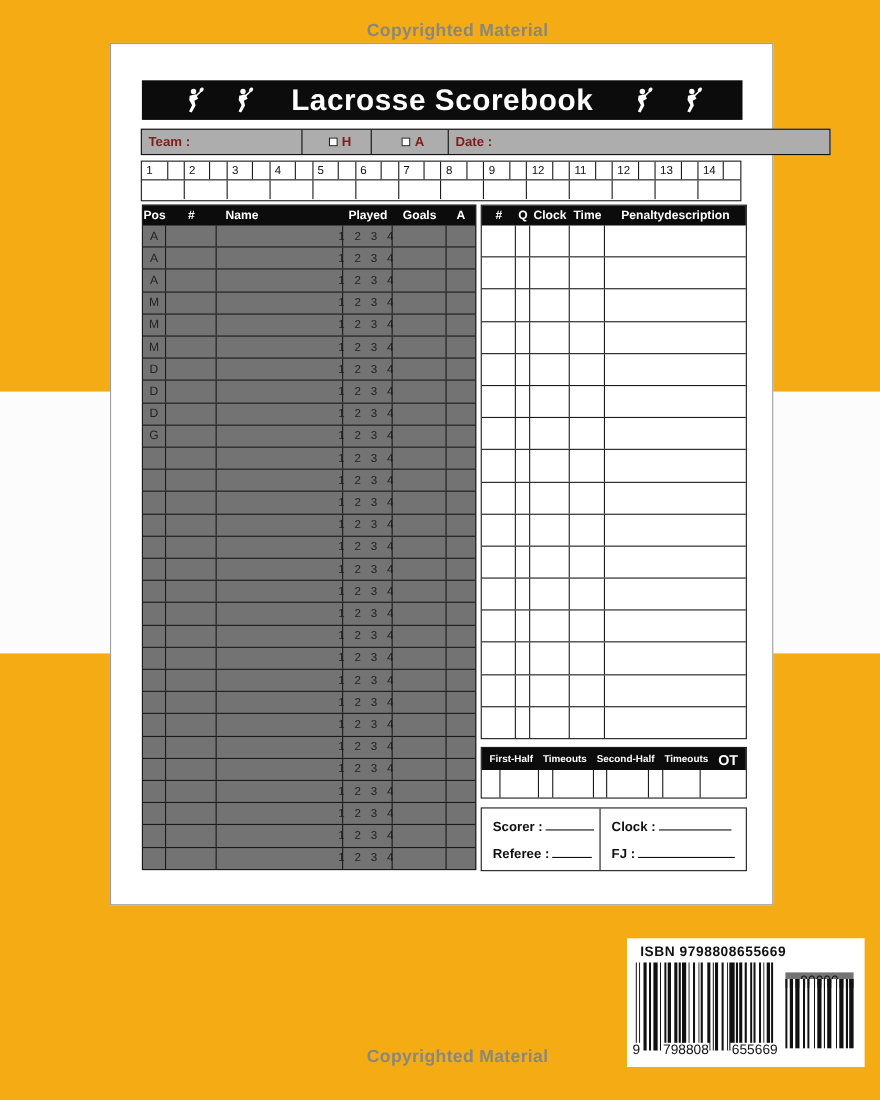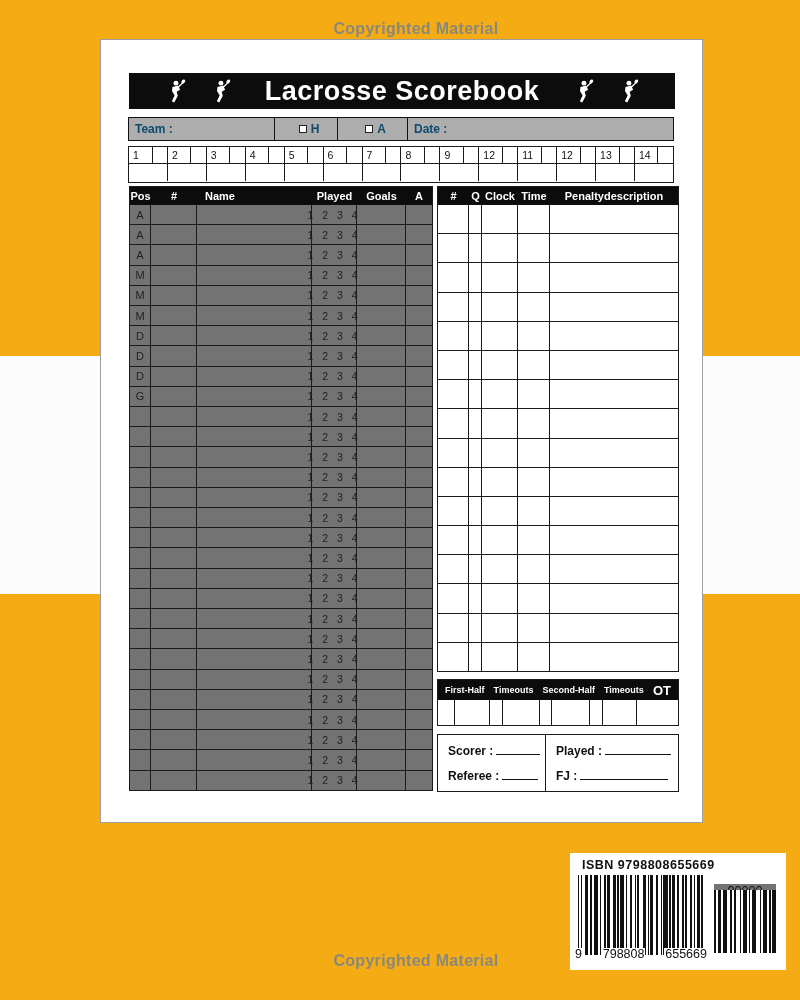--- a/index.html
+++ b/index.html
@@ -16,22 +16,22 @@
 
   
   .page{position:absolute; left:100px; top:39px; width:603px; height:784px; background:#ffffff;
         border:1.5px solid #9e9e9e;}
 
   .title-bar{position:absolute; left:28px; top:33px; width:546px; height:36px; background:var(--ink);
     display:flex; align-items:center; justify-content:center; gap:24px;}
   .title-bar .title{color:#fff; font-size:27px; font-weight:700; letter-spacing:.5px; margin:0 10px;}
   .player{width:21px; height:26px; flex:0 0 auto;}
 
-  .team-row{position:absolute; left:27px; top:77px; width:546px; height:24px; background:var(--graybar);
-    border:1.5px solid #111; display:flex; font-size:12px; font-weight:700; color:#0c4a6e;text-align:right;}
+  .team-row{position:absolute; left:27px; top:77px; width:627px; height:24px; background:var(--graybar);
+    border:1.5px solid #111; display:flex; font-size:12px; font-weight:700; color:#7f1d1d;text-align:right;}
   .team-cell{border-right:1.5px solid #111; display:flex; align-items:center; padding-left:6px;}
   .team-cell:last-child{border-right:none;}
   .tc-team{width:146px;} .tc-h{width:63px; justify-content:center;} .tc-a{width:70px; justify-content:center;}
   .tc-date{width:80px;} .tc-site{flex:1;}
   .cbx{display:inline-block; width:8px; height:8px; border:1.5px solid #222; background:#fff; margin-right:4px;}
 
   .num-grid{position:absolute; left:27px; top:106px; width:546px; height:37px; border:1.5px solid var(--line); background:#fff;}
   .ng-row1{display:flex; height:17px; border-bottom:1px solid var(--line);}
   .ng-pair{flex:1; display:flex; border-right:1.5px solid var(--line);}
   .ng-pair:last-child{border-right:none;}
@@ -632,21 +632,21 @@
       <div class="off-half off-left">
         <div>
           <span>Scorer :</span><span class="uline ul-scorer"></span>
         </div>
         <div>
           <span>Referee :</span><span class="uline ul-referee"></span>
         </div>
       </div>
       <div class="off-half off-right">
         <div>
-          <span>Played :</span><span class="uline ul-umpire"></span>
+          <span>Clock :</span><span class="uline ul-umpire"></span>
         </div>
         <div>
           <span>FJ :</span><span class="uline ul-fj"></span>
         </div>
       </div>
     </div>
 
   </div>
 
   <div class="barcode-box">

